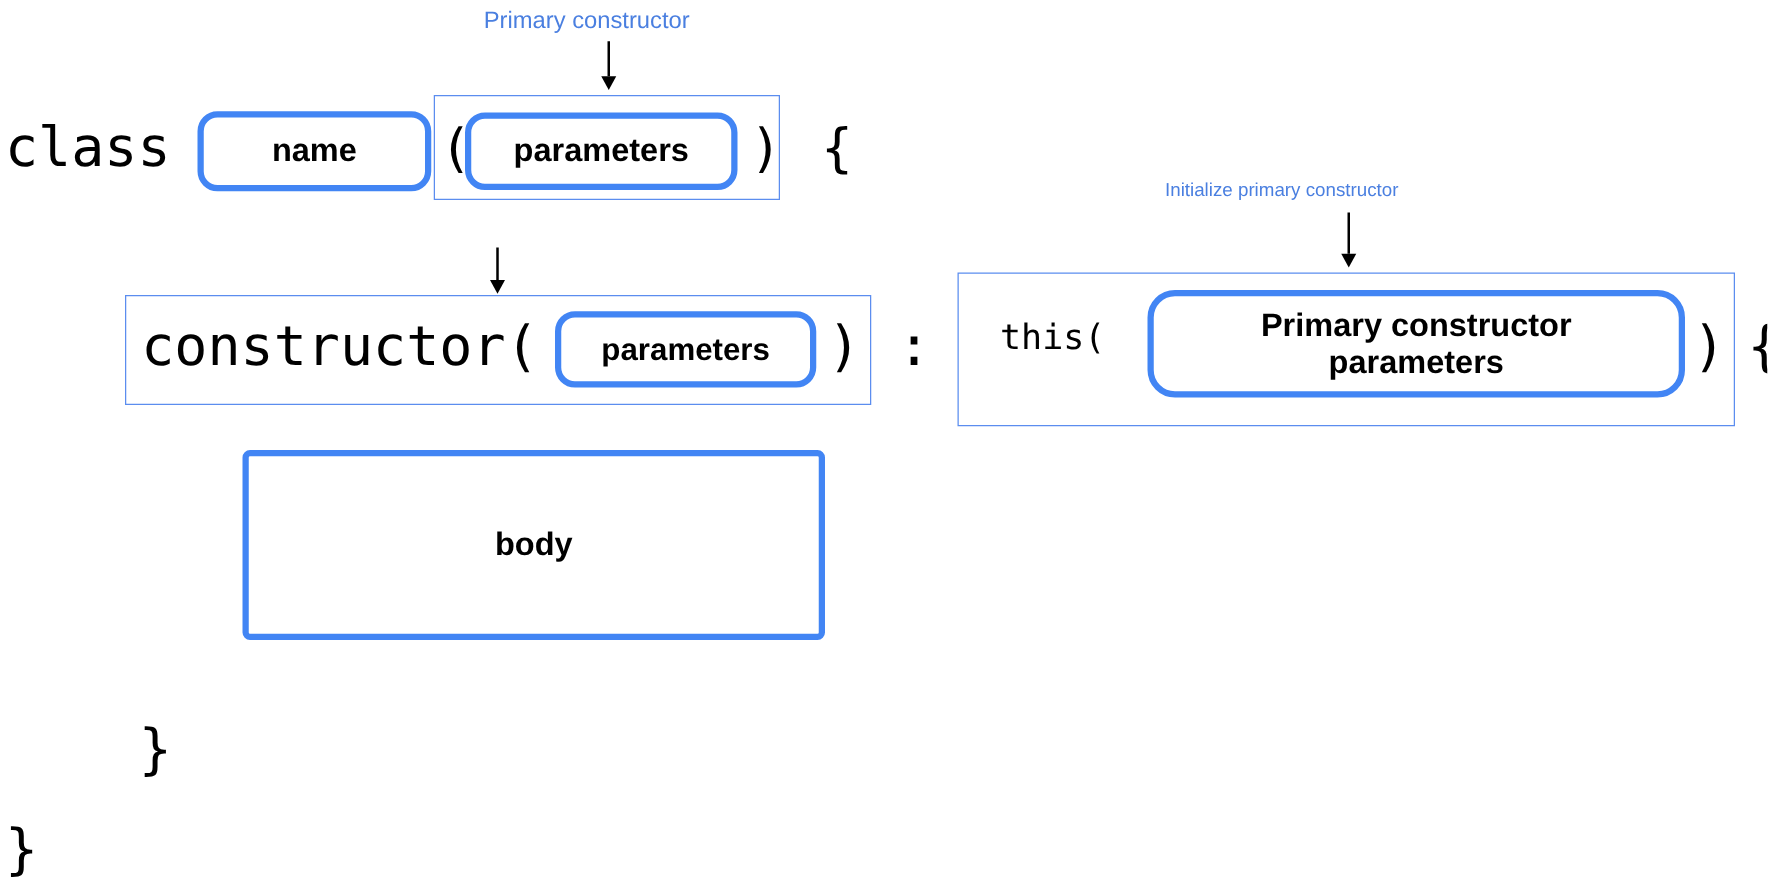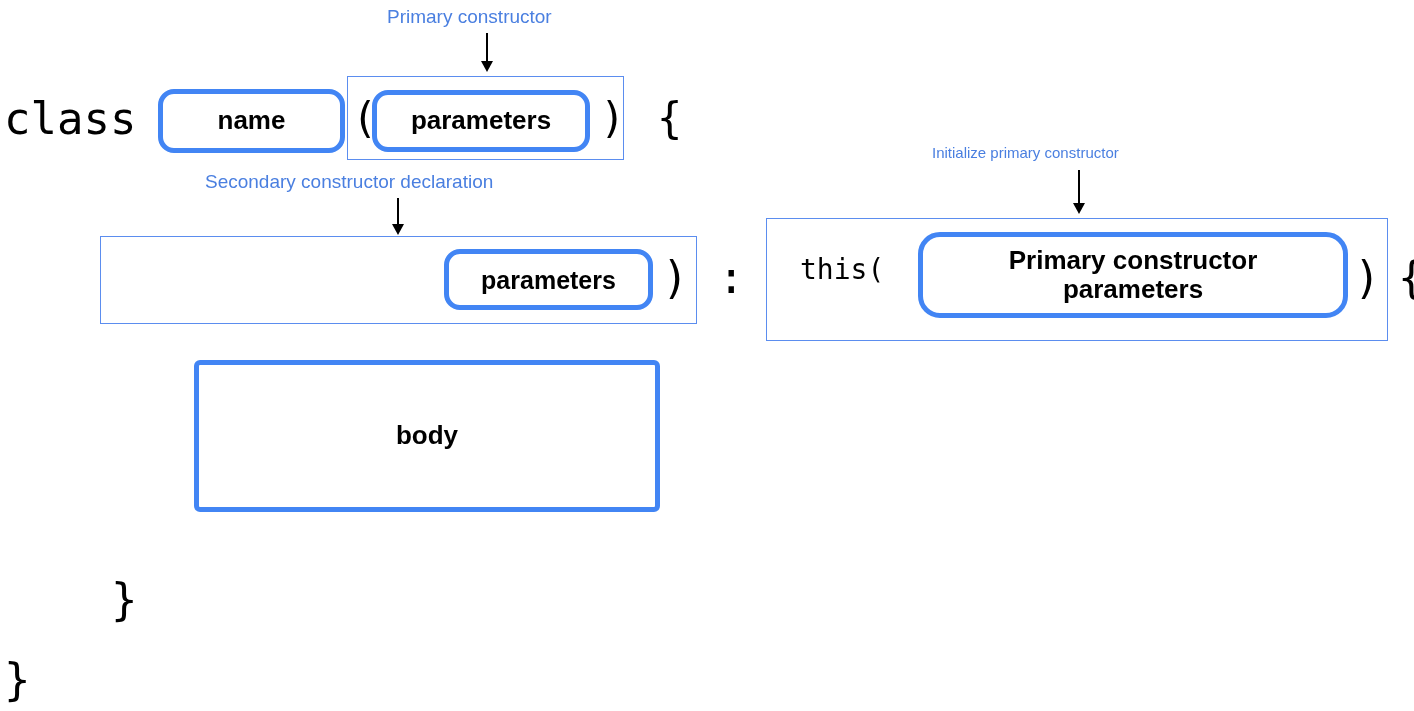--- a/index.html
+++ b/index.html
@@ -99,29 +99,29 @@
   <div class="abs code" style="left:352px; top:98px; font-size:42px;">(</div>
 
   <div class="abs slot" style="left:372px; top:90px; width:218px; height:62px;">
     <span class="slot-label" style="font-size:26px;">parameters</span>
   </div>
 
   <div class="abs code" style="left:600px; top:98px; font-size:42px;">)</div>
 
   <div class="abs code" style="left:657px; top:98px; font-size:42px;">{</div>
 
-  <div class="abs caption" style="left:205px; top:172px; font-size:19px;">Secondary constructor declaration</div>
 
   <div class="abs arrow" style="left:392px; top:198px;">
     <div class="arrow-shaft" style="height:26px;"></div>
     <div class="arrow-head"></div>
   </div>
 
   <div class="abs group-rect" style="left:100px; top:236px; width:597px; height:88px;"></div>
 
+  <div class="abs code" style="left:113px; top:256px; font-size:44px;">constructor(</div>
 
   <div class="abs slot" style="left:444px; top:249px; width:209px; height:61px;">
     <span class="slot-label" style="font-size:25px;">parameters</span>
   </div>
 
   <div class="abs code" style="left:662px; top:256px; font-size:44px;">)</div>
 
   <div class="abs code" style="left:718px; top:256px; font-size:44px;">:</div>
 
   <div class="abs caption" style="left:932px; top:145px; font-size:15px;">Initialize primary constructor</div>

